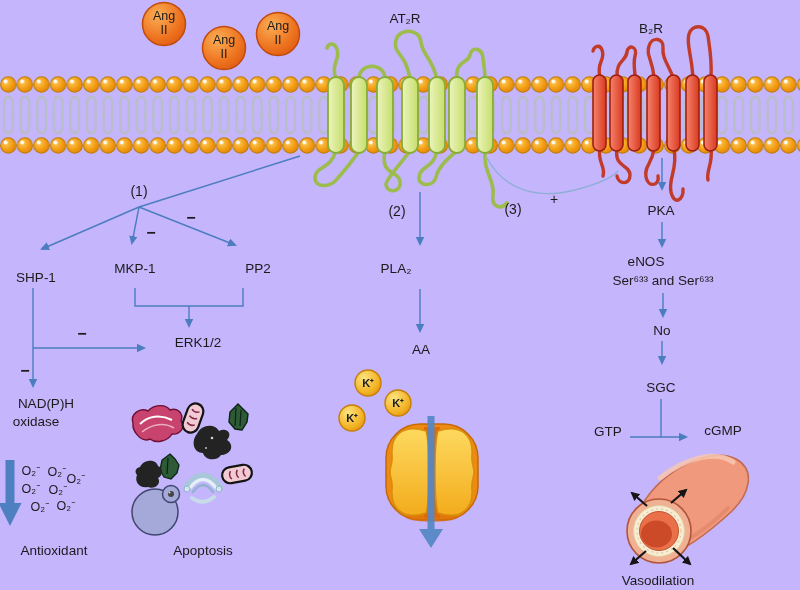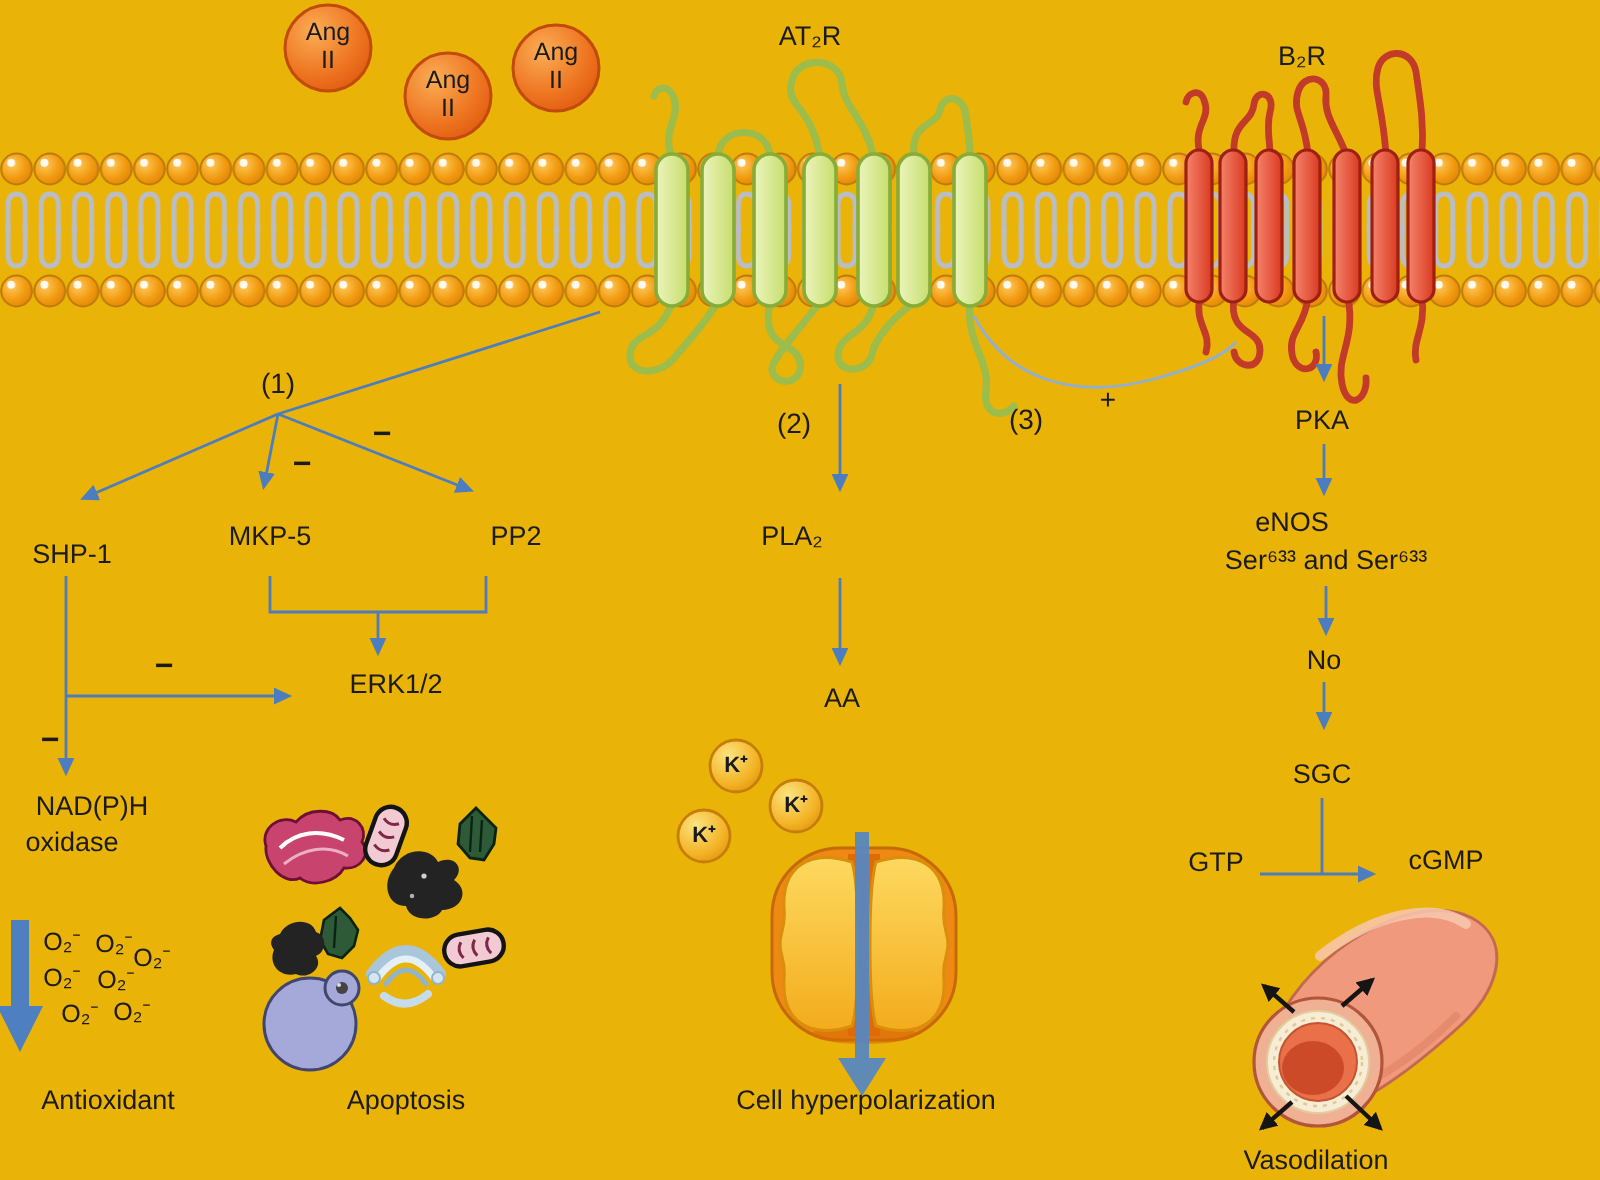--- a/index.html
+++ b/index.html
@@ -1,16 +1,16 @@
 <!DOCTYPE html>
 <html><head>
 <meta charset="utf-8">
 <style>
   html,body{margin:0;padding:0;background:#fff;}
-  #canvas{position:relative;width:800px;height:590px;background:#eab308;overflow:hidden;
+  #canvas{position:relative;width:800px;height:590px;background:#c4b5fd;overflow:hidden;
           font-family:"Liberation Sans",sans-serif;}
   #fig{position:absolute;left:0;top:0;}
   .lbl{position:absolute;transform:translate(-50%,-50%);font-size:13.5px;color:#1b1b1b;
        white-space:nowrap;line-height:1.1;}
   .sm{font-size:12.5px;}
   .xs{font-size:11px;font-weight:bold;}
   .sym{font-size:14px;}
   .minus{font-size:16px;font-weight:bold;}
 </style>
 </head>
@@ -229,21 +229,21 @@
 <div class="lbl sym" style="left:139px;top:192px">(1)</div>
 <div class="lbl sym" style="left:397px;top:212px">(2)</div>
 <div class="lbl sym" style="left:513px;top:210px">(3)</div>
 <div class="lbl sym" style="left:554px;top:200px">+</div>
 <div class="lbl minus" style="left:151px;top:233px">−</div>
 <div class="lbl minus" style="left:191px;top:218px">−</div>
 <div class="lbl minus" style="left:82px;top:334px">−</div>
 <div class="lbl minus" style="left:25px;top:371px">−</div>
 
 <div class="lbl" style="left:36px;top:278px">SHP-1</div>
-<div class="lbl" style="left:135px;top:269px">MKP-5</div>
+<div class="lbl" style="left:135px;top:269px">MKP-1</div>
 <div class="lbl" style="left:258px;top:269px">PP2</div>
 <div class="lbl" style="left:198px;top:343px">ERK1/2</div>
 <div class="lbl" style="left:46px;top:404px">NAD(P)H</div>
 <div class="lbl" style="left:36px;top:422px">oxidase</div>
 
 <div class="lbl sm" style="left:31px;top:472px">O₂⁻</div>
 <div class="lbl sm" style="left:57px;top:473px">O₂⁻</div>
 <div class="lbl sm" style="left:76px;top:480px">O₂⁻</div>
 <div class="lbl sm" style="left:31px;top:490px">O₂⁻</div>
 <div class="lbl sm" style="left:58px;top:491px">O₂⁻</div>
@@ -251,21 +251,20 @@
 <div class="lbl sm" style="left:66px;top:507px">O₂⁻</div>
 
 <div class="lbl" style="left:54px;top:551px">Antioxidant</div>
 <div class="lbl" style="left:203px;top:551px">Apoptosis</div>
 
 <div class="lbl" style="left:396px;top:269px">PLA₂</div>
 <div class="lbl" style="left:421px;top:350px">AA</div>
 <div class="lbl xs" style="left:368px;top:383px">K⁺</div>
 <div class="lbl xs" style="left:398px;top:403px">K⁺</div>
 <div class="lbl xs" style="left:352px;top:418px">K⁺</div>
-<div class="lbl" style="left:433px;top:551px">Cell hyperpolarization</div>
 
 <div class="lbl" style="left:661px;top:211px">PKA</div>
 <div class="lbl" style="left:646px;top:262px">eNOS</div>
 <div class="lbl" style="left:663px;top:281px">Ser⁶³³ and Ser⁶³³</div>
 <div class="lbl" style="left:662px;top:331px">No</div>
 <div class="lbl" style="left:661px;top:388px">SGC</div>
 <div class="lbl" style="left:608px;top:432px">GTP</div>
 <div class="lbl" style="left:723px;top:431px">cGMP</div>
 <div class="lbl" style="left:658px;top:581px">Vasodilation</div>
 

